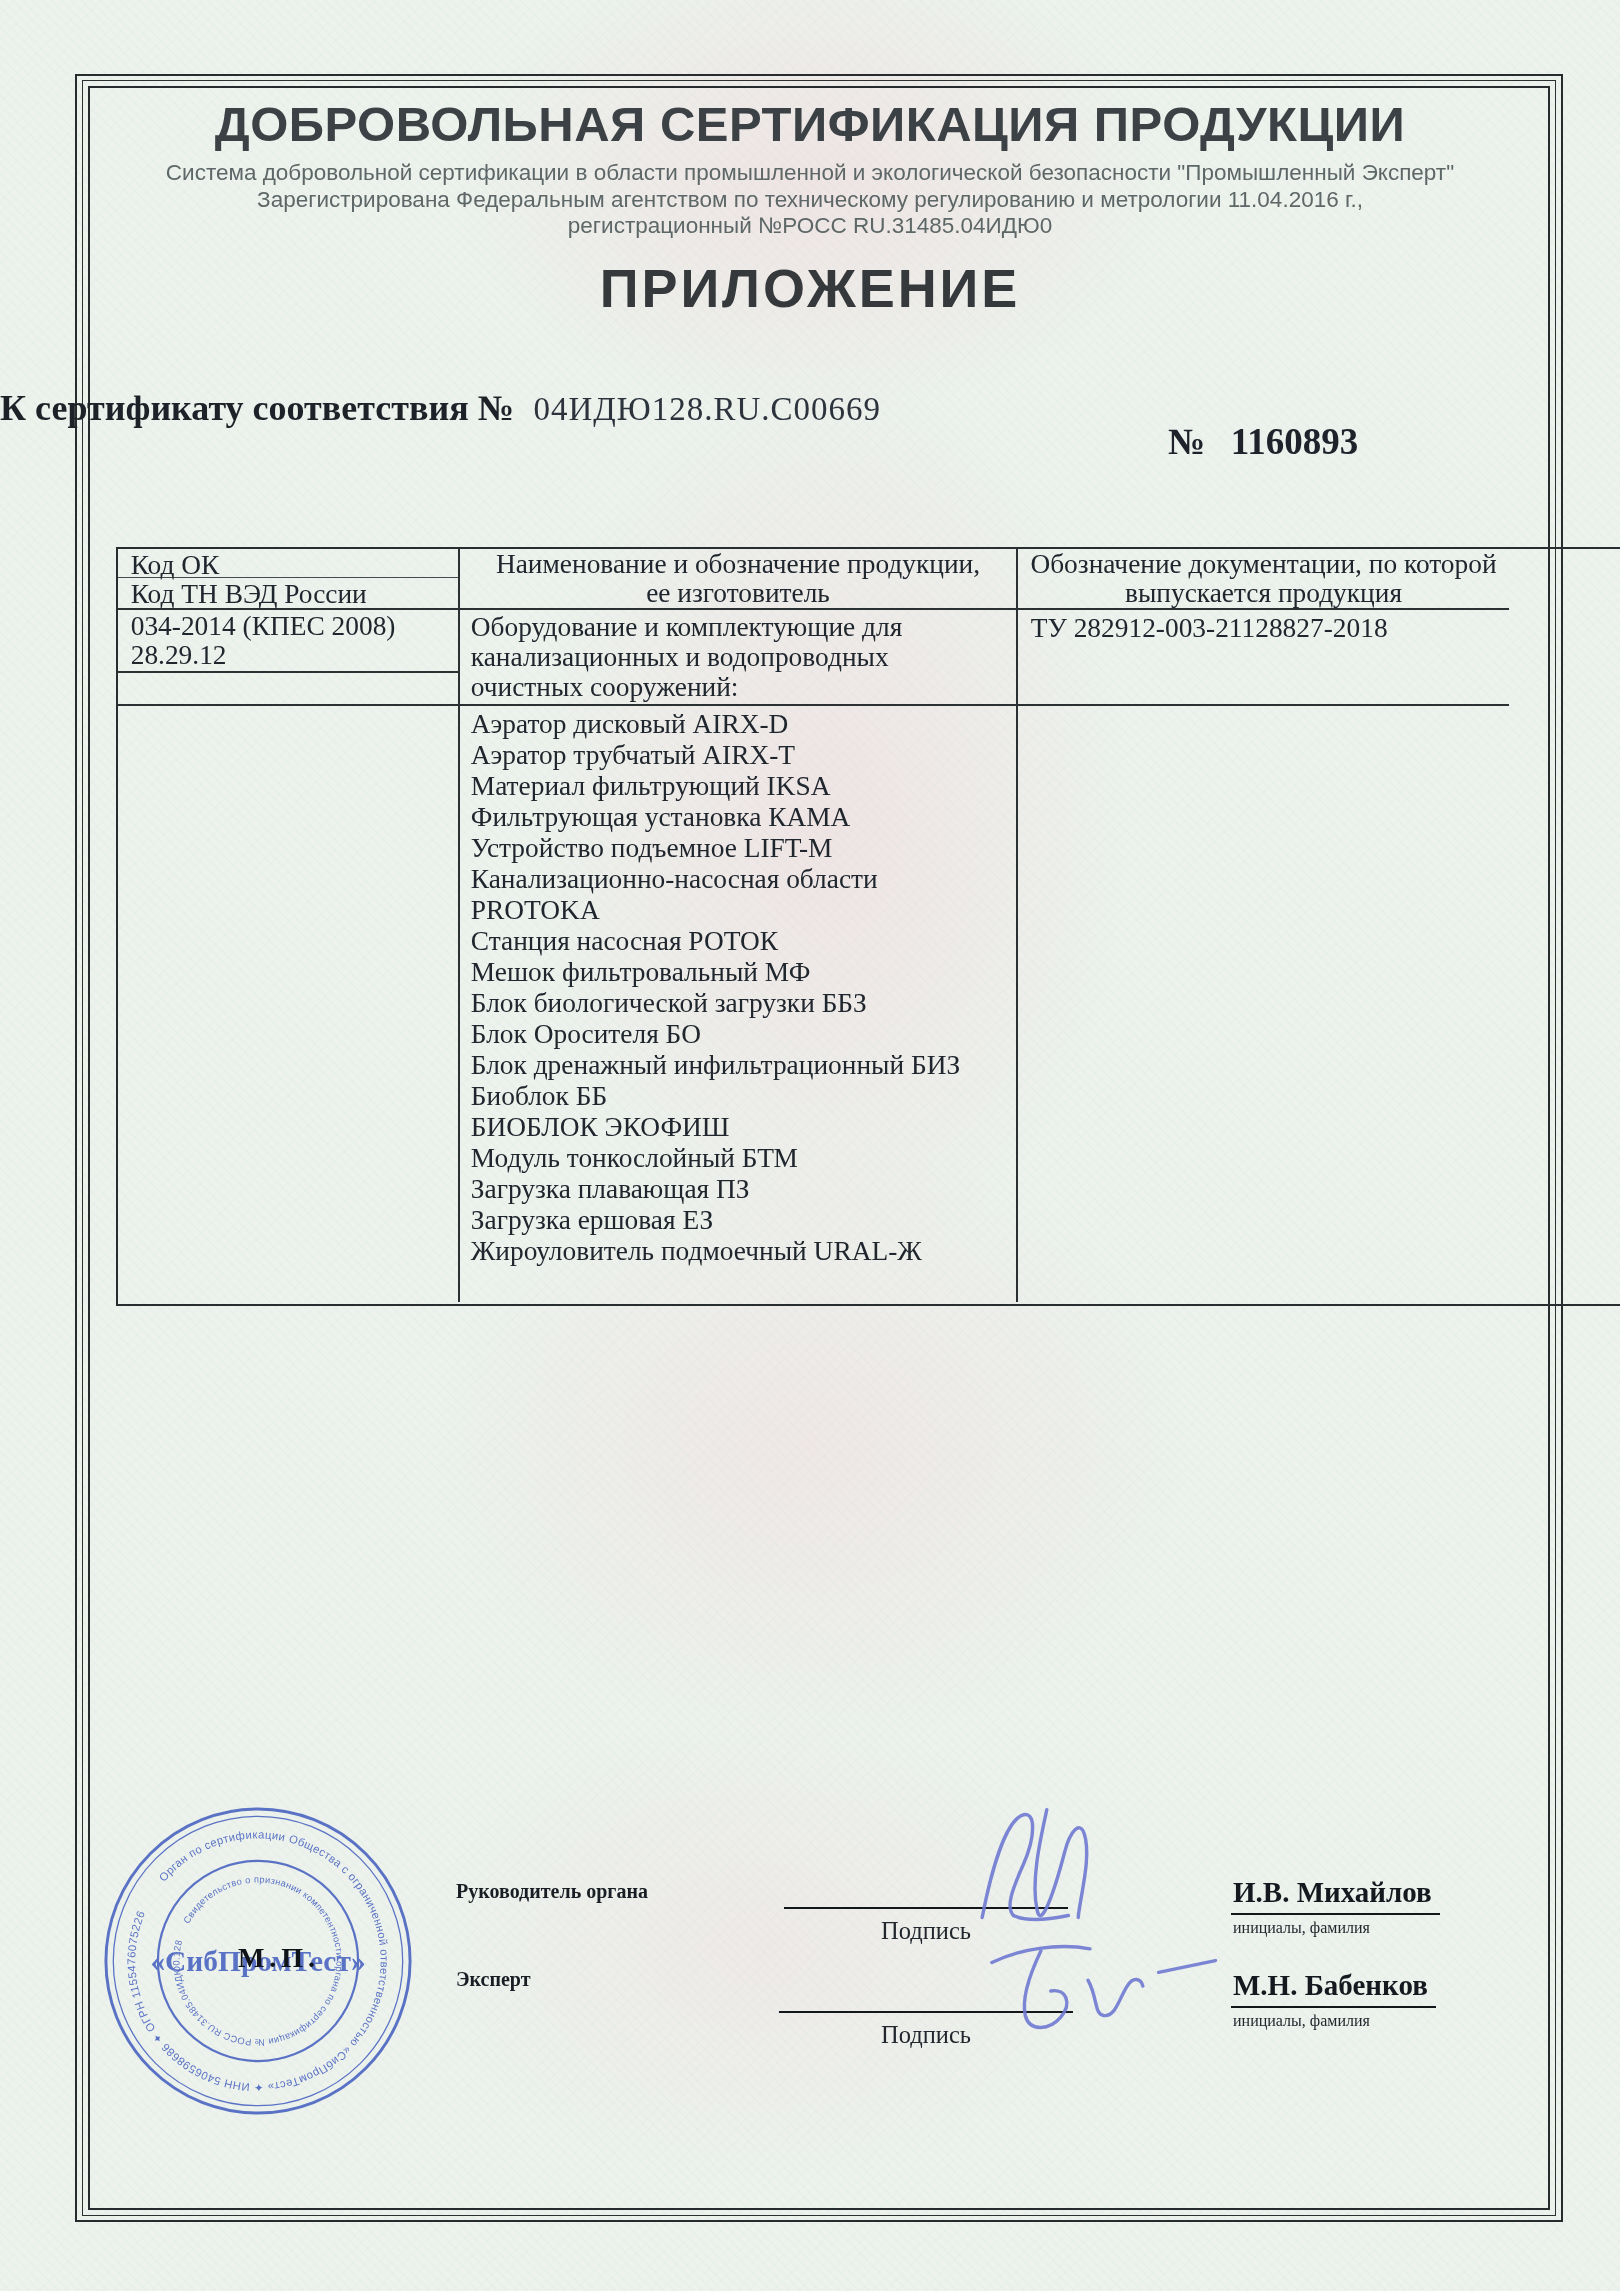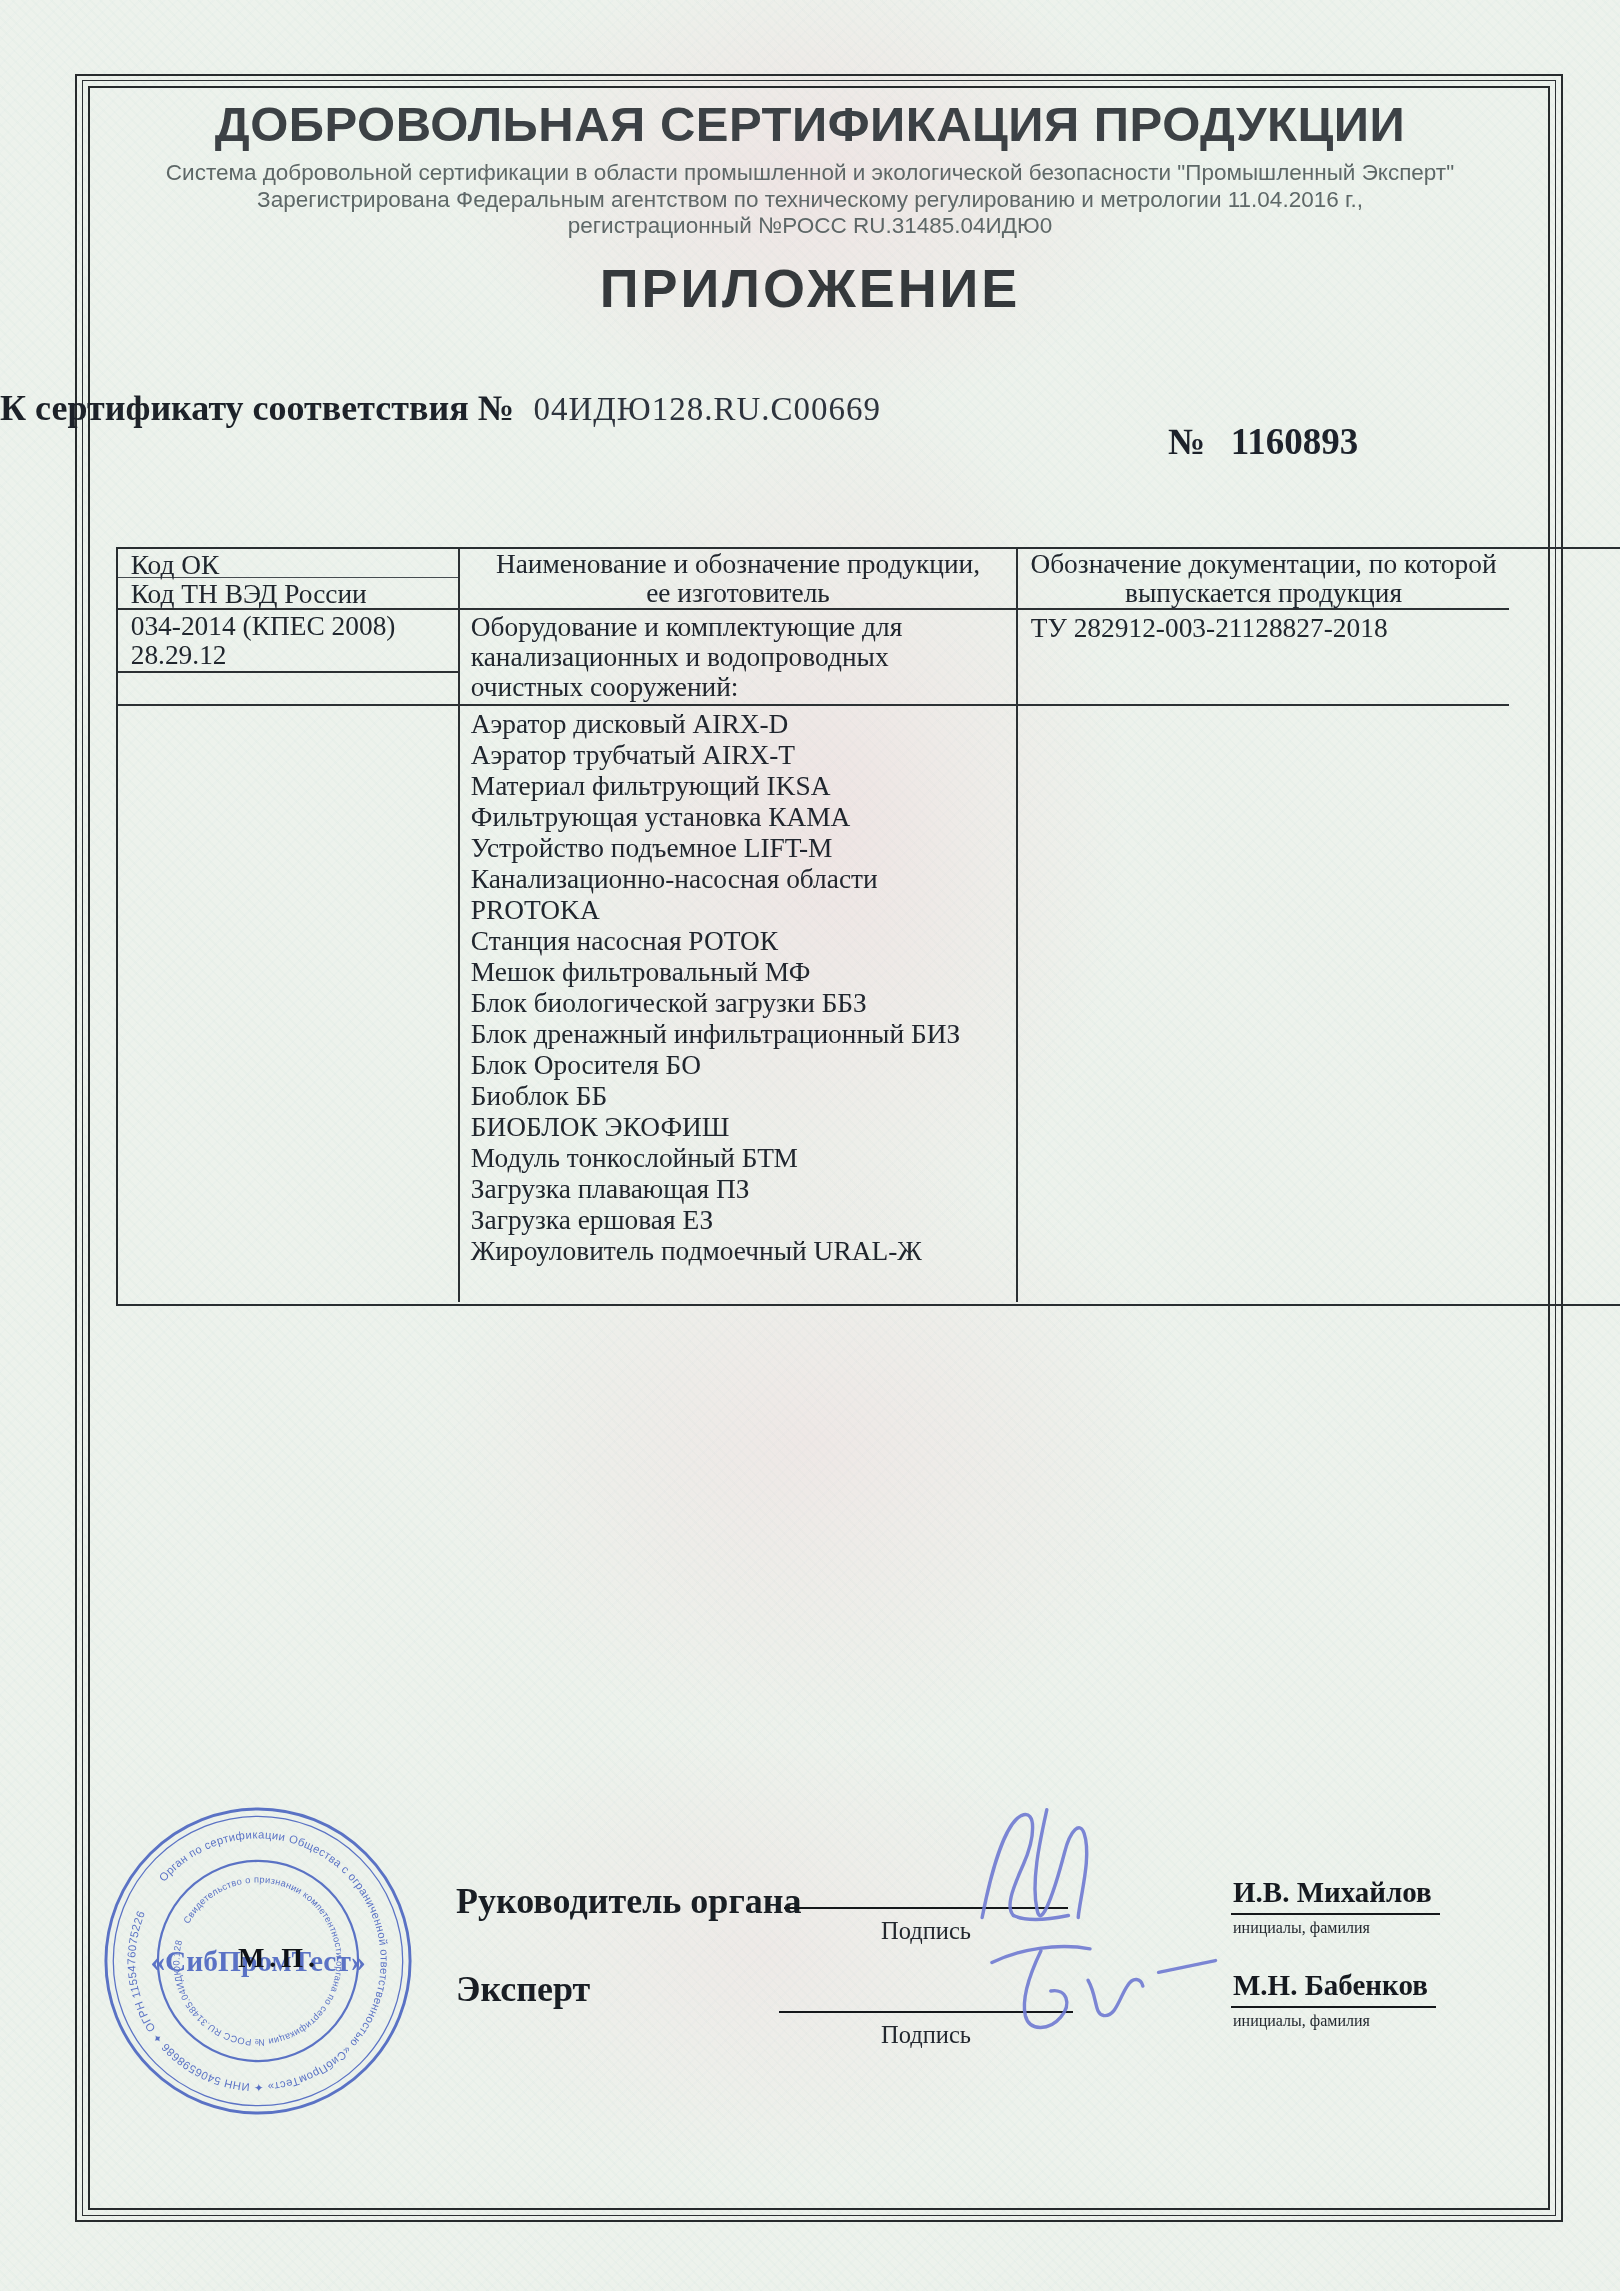--- a/index.html
+++ b/index.html
@@ -49,21 +49,21 @@
   .ra1 { left:0; top:61px; width:342px; height:96px; }
   .ra1-text { height:63px; border-bottom:2px solid #2b3033; padding:2px 0 0 12.7px; box-sizing:border-box; line-height:29px; }
   .ra2 { left:342px; top:61px; width:558px; height:96px; padding:2px 0 0 10.8px; line-height:30px; }
   .ra3 { left:900px; top:61px; width:491px; height:96px; padding:2.9px 0 0 12.7px; }
   .rb1 { left:0; top:157px; width:342px; height:596px; }
   .rb2 { left:342px; top:157px; width:558px; height:596px; padding:2.9px 0 0 10.8px; }
   .rb3 { left:900px; top:157px; width:491px; height:596px; }
   .product { height:31px; line-height:31px; white-space:nowrap; }
 
   
-  .sig-role { position:absolute; font-weight:bold; font-size:36px; color:#191e24; }
+  .sig-role { position:absolute; font-weight:bold; font-size:20px; color:#191e24; }
   .role-1 { left:456px; top:1880px; }
   .role-2 { left:456px; top:1968px; }
   .sig-line { position:absolute; height:0; border-top:2.5px solid #14171a; }
   .line-1 { left:784px; top:1907px; width:284px; }
   .line-2 { left:779px; top:2011px; width:294px; }
   .sig-cap { position:absolute; text-align:center; font-size:24.5px; color:#22272e; }
   .cap-1 { left:784px; top:1917px; width:284px; }
   .cap-2 { left:779px; top:2021px; width:294px; }
   .sig-name { position:absolute; font-weight:bold; font-size:29px; color:#15191f;
     border-bottom:2.5px solid #14171a; padding:0 7.8px 3.9px 2px; }
@@ -142,22 +142,22 @@
       <div class="product">Аэратор дисковый AIRX-D</div>
       <div class="product">Аэратор трубчатый AIRX-T</div>
       <div class="product">Материал фильтрующий IKSA</div>
       <div class="product">Фильтрующая установка КАМА</div>
       <div class="product">Устройство подъемное LIFT-M</div>
       <div class="product">Канализационно-насосная области</div>
       <div class="product">PROTOKA</div>
       <div class="product">Станция насосная РОТОК</div>
       <div class="product">Мешок фильтровальный МФ</div>
       <div class="product">Блок биологической загрузки ББЗ</div>
+      <div class="product">Блок Оросителя БО</div>
       <div class="product">Блок дренажный инфильтрационный БИЗ</div>
-      <div class="product">Блок Оросителя БО</div>
       <div class="product">Биоблок ББ</div>
       <div class="product">БИОБЛОК ЭКОФИШ</div>
       <div class="product">Модуль тонкослойный БТМ</div>
       <div class="product">Загрузка плавающая ПЗ</div>
       <div class="product">Загрузка ершовая ЕЗ</div>
       <div class="product">Жироуловитель подмоечный URAL-Ж</div>
     </div>
     <div class="cell rb3"></div>
   </div>
 

